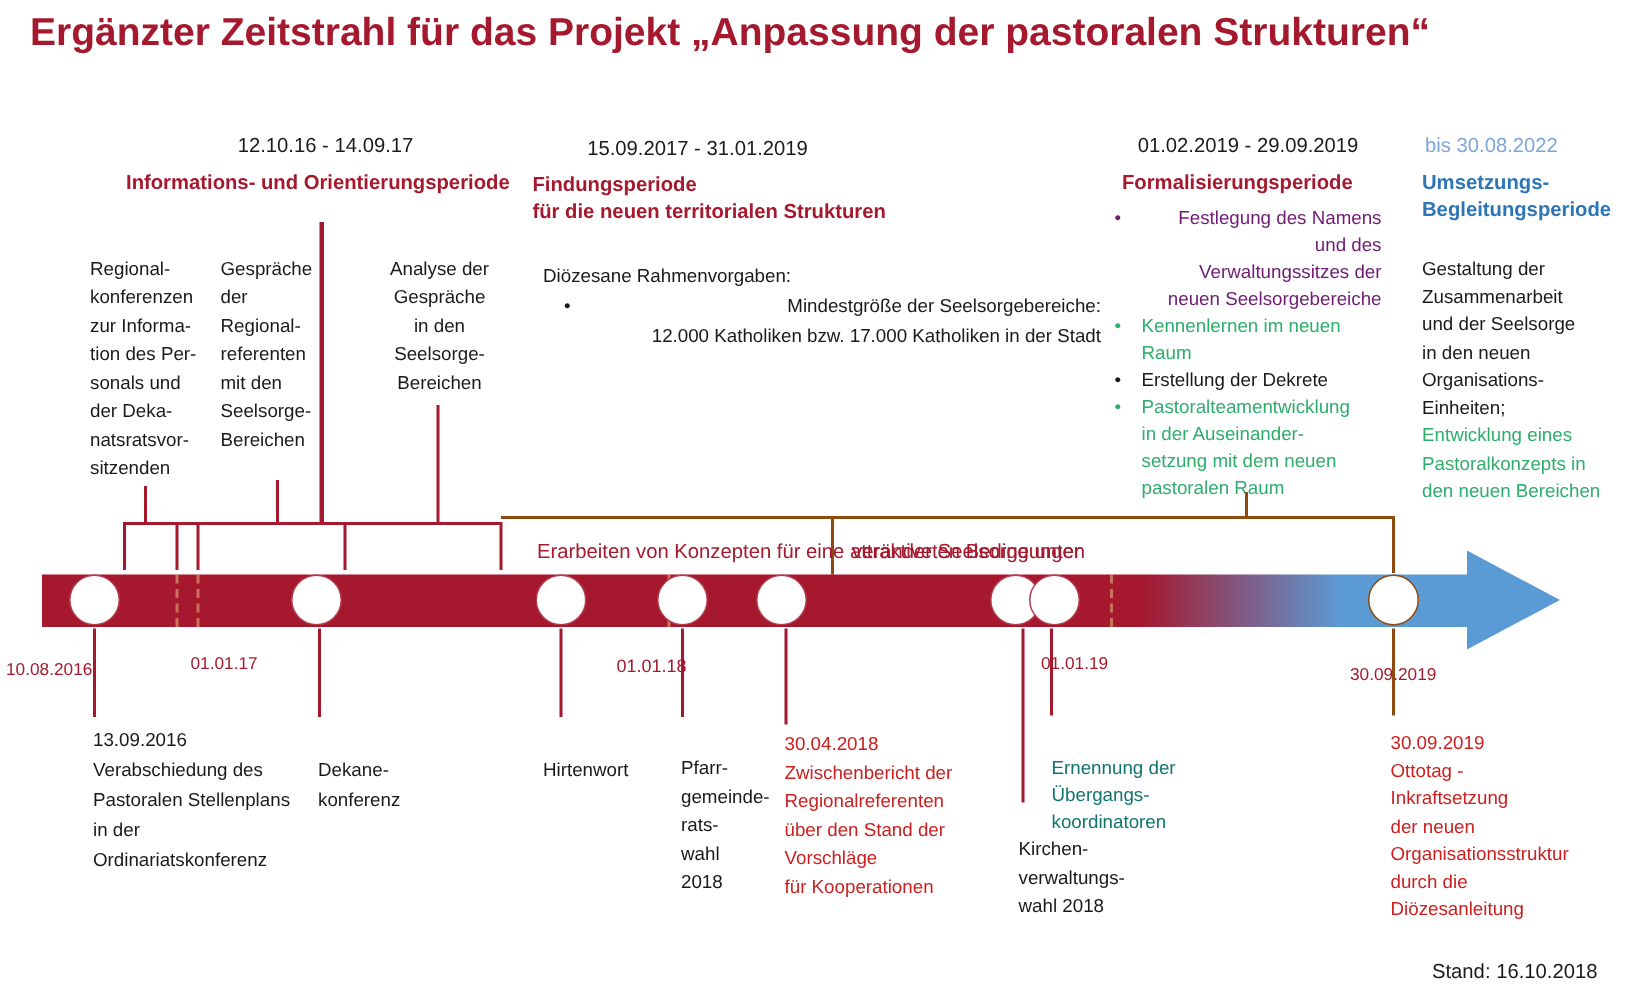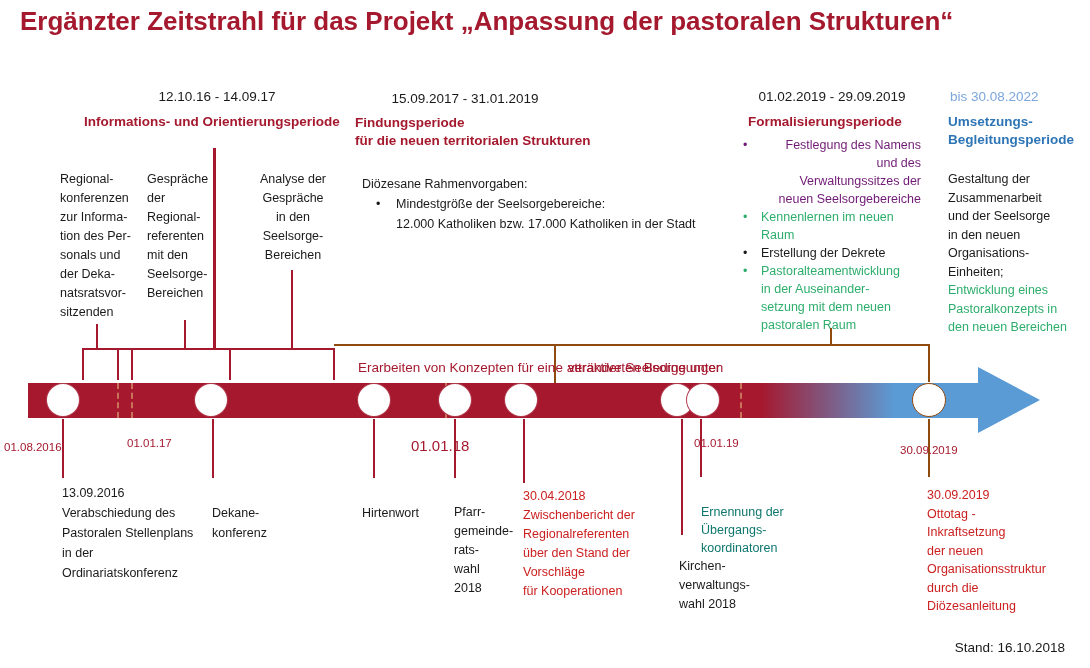--- a/index.html
+++ b/index.html
@@ -77,21 +77,21 @@
 Seelsorge-
 Bereichen</div>
   <div class="t" style="left:250px;top:170px;width:86px;text-align:center;">Analyse der
 Gespräche
 in den
 Seelsorge-
 Bereichen</div>
 
   <div class="abs" style="left:362px;top:174px;width:372px;font-size:12.5px;line-height:20px;color:#1a1a1a;">
     <div>Diözesane Rahmenvorgaben:</div>
-    <div class="mblt" style="white-space:pre-line;">Mindestgröße der Seelsorgebereiche:
+    <div class="mblt" style="white-space:pre-line;text-align:right;">Mindestgröße der Seelsorgebereiche:
 12.000 Katholiken bzw. 17.000 Katholiken in der Stadt</div>
   </div>
 
   <div class="vl" style="left:96px;top:324px;height:25px;background:#A5192E;width:1.5px;"></div>
   <div class="vl" style="left:184px;top:320px;height:29px;background:#A5192E;width:1.5px;"></div>
   <div class="vl" style="left:213px;top:148px;height:201px;background:#A5192E;width:2.5px;"></div>
   <div class="vl" style="left:291px;top:270px;height:79px;background:#A5192E;width:1.5px;"></div>
 
   <div class="hl" style="left:82px;top:348px;width:253px;background:#A5192E;"></div>
   <div class="vl" style="left:82px;top:350px;height:30px;background:#A5192E;"></div>
@@ -127,23 +127,23 @@
 
   <div class="vl" style="left:62px;top:419px;height:59px;background:#A5192E;width:1.5px;"></div>
   <div class="vl" style="left:212px;top:419px;height:59px;background:#A5192E;width:1.5px;"></div>
   <div class="vl" style="left:373px;top:419px;height:59px;background:#A5192E;width:1.5px;"></div>
   <div class="vl" style="left:454px;top:419px;height:59px;background:#A5192E;width:1.5px;"></div>
   <div class="vl" style="left:523px;top:419px;height:64px;background:#A5192E;width:1.5px;"></div>
   <div class="vl" style="left:681px;top:419px;height:116px;background:#A5192E;width:1.5px;"></div>
   <div class="vl" style="left:700px;top:419px;height:58px;background:#A5192E;width:1.5px;"></div>
   <div class="vl" style="left:928px;top:419px;height:58px;background:#8F4A10;"></div>
 
-  <div class="abs" style="left:4px;top:441px;font-size:11.5px;color:#A5192E;">01.08.2016</div>
+  <div class="abs" style="left:4px;top:441px;font-size:11.5px;color:#A5192E;">10.08.2016</div>
   <div class="abs" style="left:127px;top:437px;font-size:11.5px;color:#A5192E;">01.01.17</div>
-  <div class="abs" style="left:411px;top:437px;font-size:15px;color:#A5192E;">01.01.18</div>
+  <div class="abs" style="left:411px;top:437px;font-size:12px;color:#A5192E;">01.01.18</div>
   <div class="abs" style="left:694px;top:437px;font-size:11.5px;color:#A5192E;">01.01.19</div>
   <div class="abs" style="left:900px;top:444px;font-size:11.5px;color:#A5192E;">30.09.2019</div>
 
   <div class="t" style="left: 62px; top: 483px; width: 160px; line-height: 20px; color: rgb(26, 26, 26);">13.09.2016
 Verabschiedung des
 Pastoralen Stellenplans
 in der
 Ordinariatskonferenz</div>
   <div class="t" style="left: 212px; top: 503px; width: 90px; line-height: 20px; color: rgb(26, 26, 26);">Dekane-
 konferenz</div>

